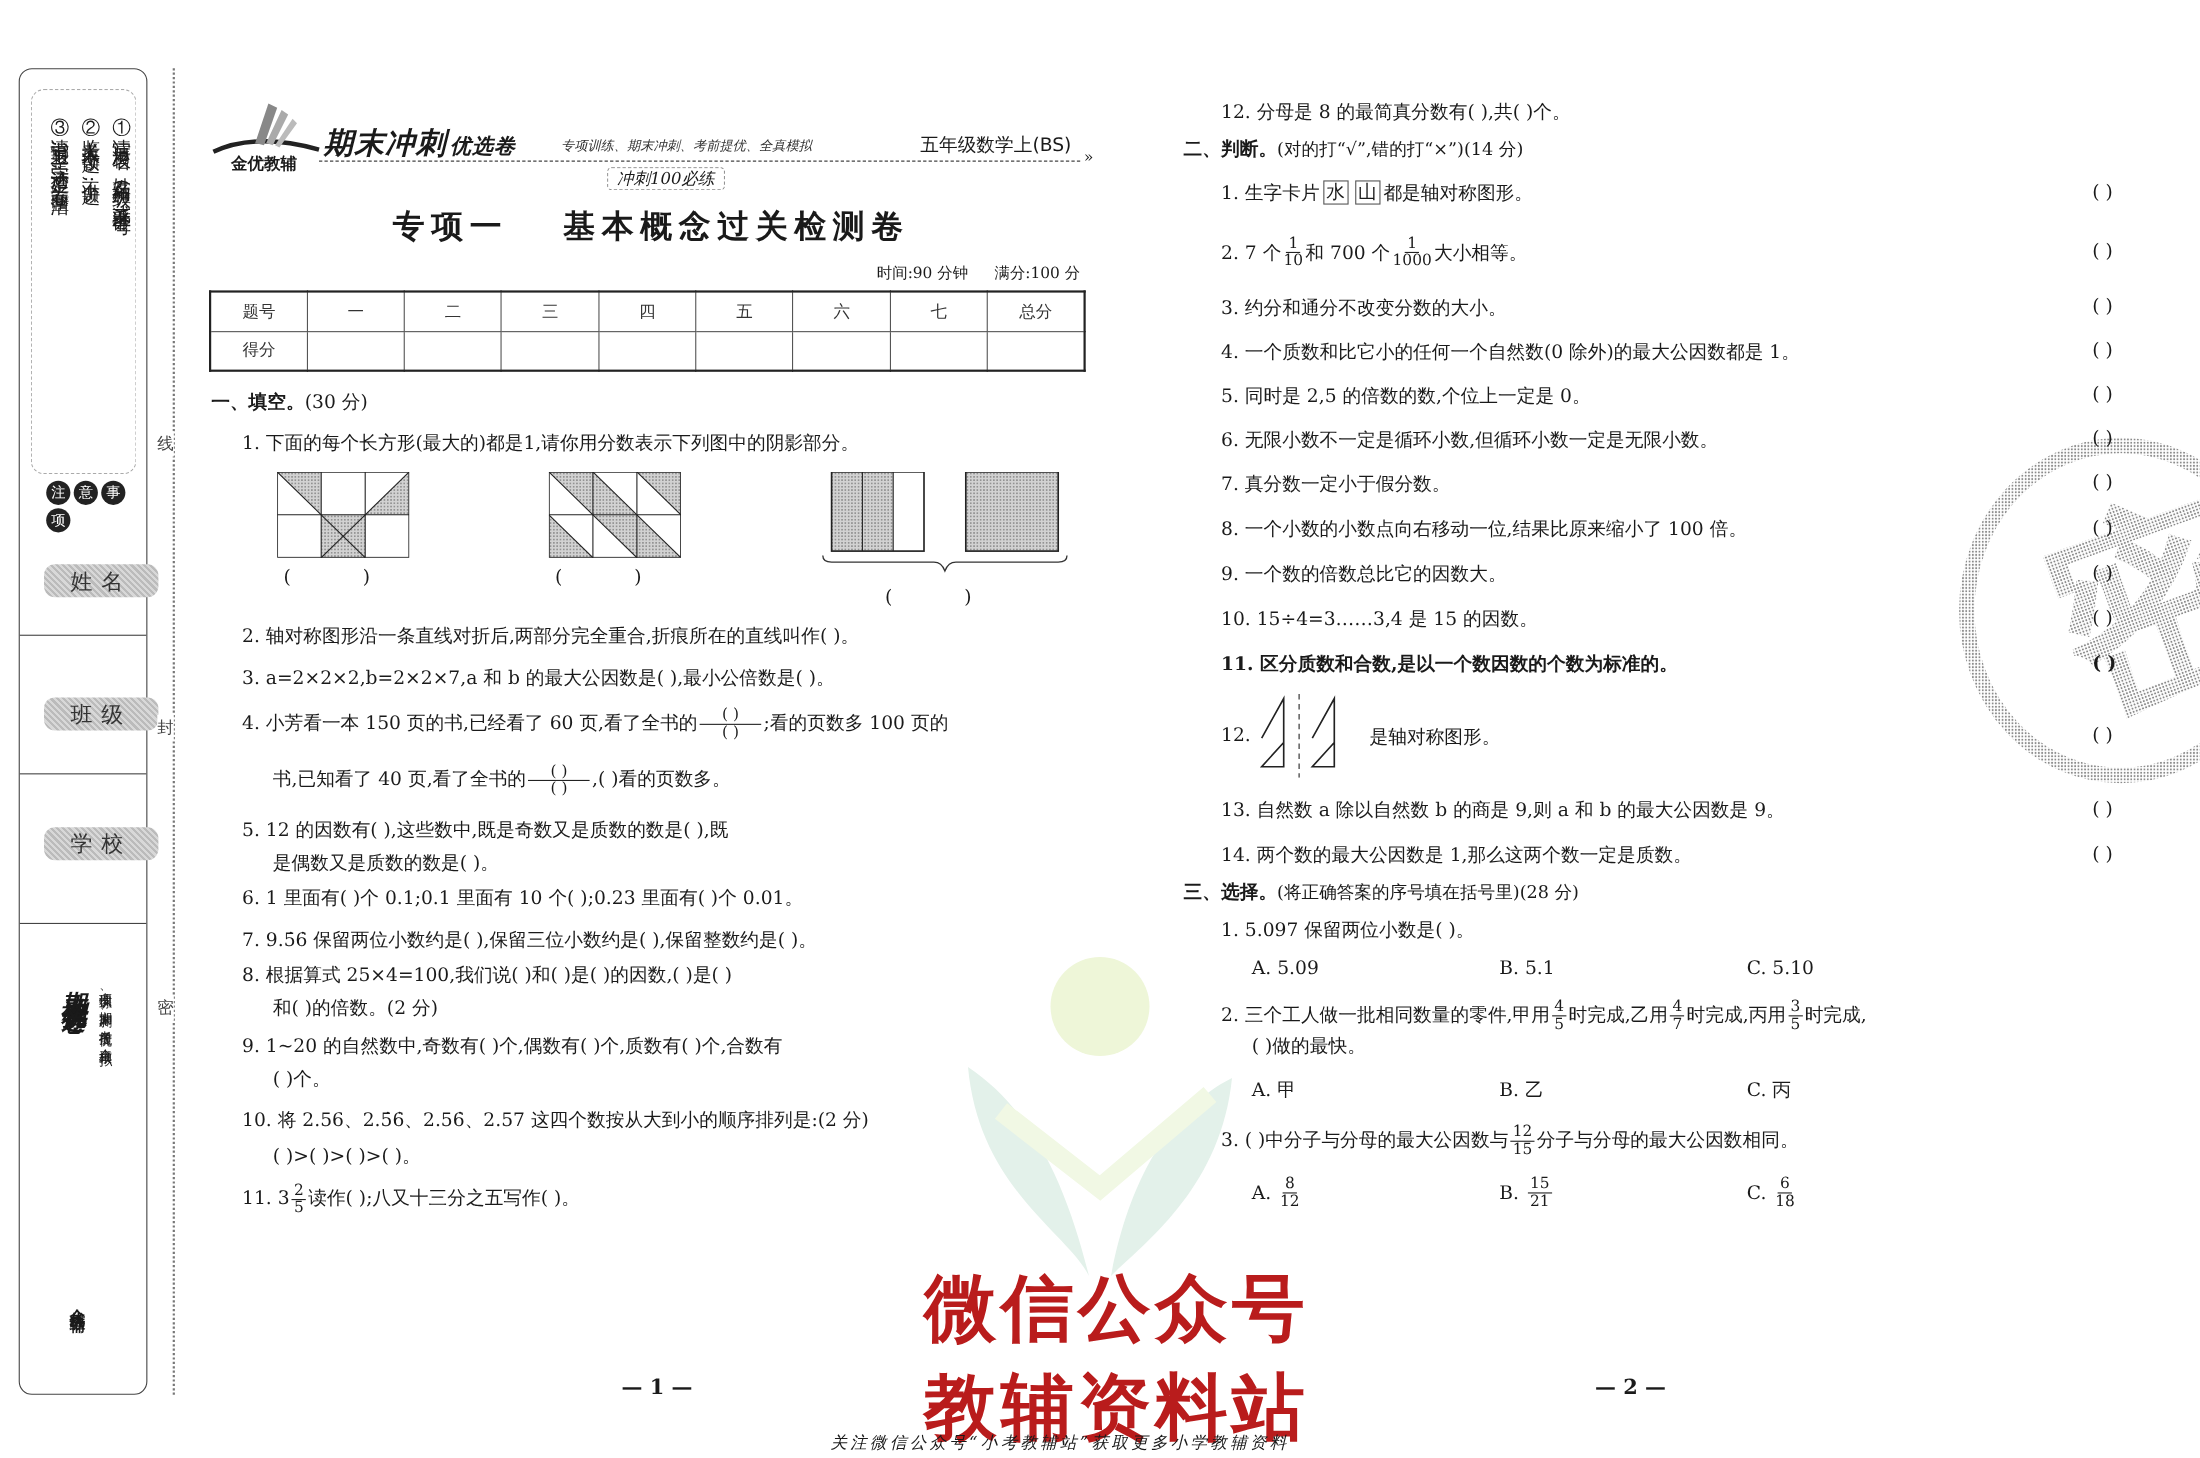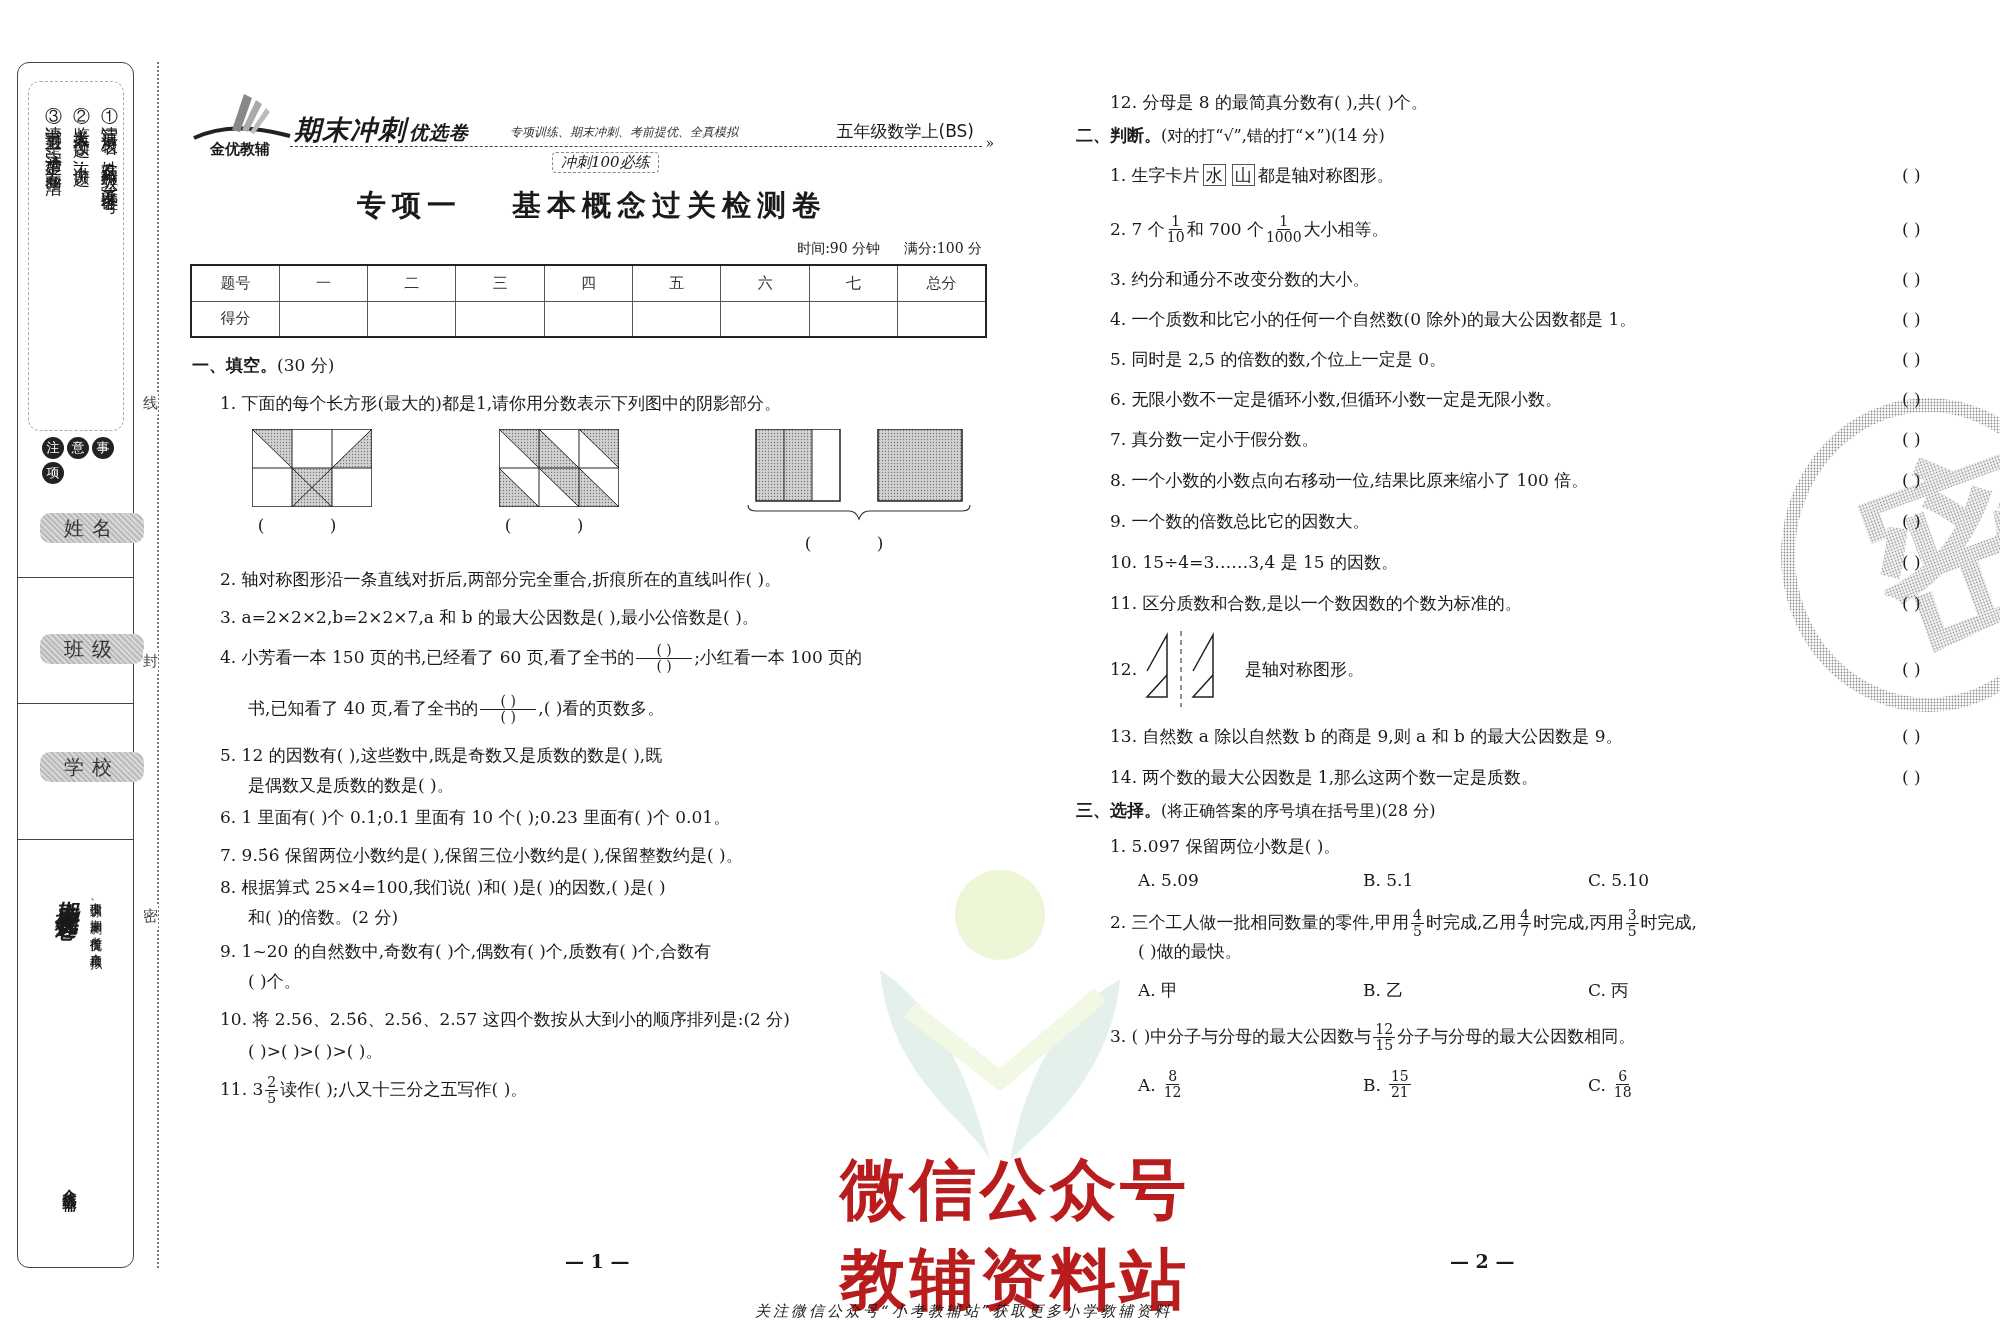--- a/index.html
+++ b/index.html
@@ -236,21 +236,21 @@
       <div class="paren">(   )</div>
     </div>
   </div>
 
   <div class="q">2. 轴对称图形沿一条直线对折后,两部分完全重合,折痕所在的直线叫作(      )。</div>
   <div class="q" style="font-style:normal;">3. a=2×2×2,b=2×2×7,a 和 b 的最大公因数是(      ),最小公倍数是(      )。</div>
   <div class="q">
     <span>4. 小芳看一本 150 页的书,已经看了 60 页,看了全书的</span><span class="frac blank">
         <span class="num">(   )</span>
         <span class="den">(   )</span>
-      </span><span>;小红看一本 100 页的</span>
+      </span><span>;看的页数多 100 页的</span>
     <span class="cont" style="margin-top:20px;"><span>书,已知看了 40 页,看了全书的</span><span class="frac blank">
           <span class="num">(   )</span>
           <span class="den">(   )</span>
         </span><span>,(      )看的页数多。</span></span>
   </div>
   <div class="q" style="margin-top:18px;">
     <span>5. 12 的因数有(                    ),这些数中,既是奇数又是质数的数是(          ),既</span>
     <span class="cont" style="margin-top:6px;">是偶数又是质数的数是(        )。</span>
   </div>
   <div class="q" style="margin-top:8px;">6. 1 里面有(      )个 0.1;0.1 里面有 10 个(      );0.23 里面有(      )个 0.01。</div>
@@ -332,21 +332,21 @@
         <span class="ans">(   )</span>
       </div>
     <div class="judge" style="height:40px;">
         <span class="txt">9. 一个数的倍数总比它的因数大。</span>
         <span class="ans">(   )</span>
       </div>
     <div class="judge" style="height:42px;">
         <span class="txt">10. 15÷4=3……3,4 是 15 的因数。</span>
         <span class="ans">(   )</span>
       </div>
-    <div class="judge" style="height:40px;">
+    <div class="judge" style="height:40px;font-weight:bold;">
         <span class="txt">11. 区分质数和合数,是以一个数因数的个数为标准的。</span>
         <span class="ans">(   )</span>
       </div>
     <div class="judge" style="height:92px;">
       <span class="txt">
           <span>12.</span>
         <svg width="100" height="76" viewBox="0 0 100 76" style="margin-left:8px;">
           <polyline points="2,40 22,4 22,66 2,66 22,44" fill="none" stroke="#222" stroke-width="1.5"></polyline>
           <line x1="36" y1="0" x2="36" y2="76" stroke="#222" stroke-dasharray="5,4"></line>
           <polyline points="48,40 68,4 68,66 48,66 68,44" fill="none" stroke="#222" stroke-width="1.5"></polyline>

